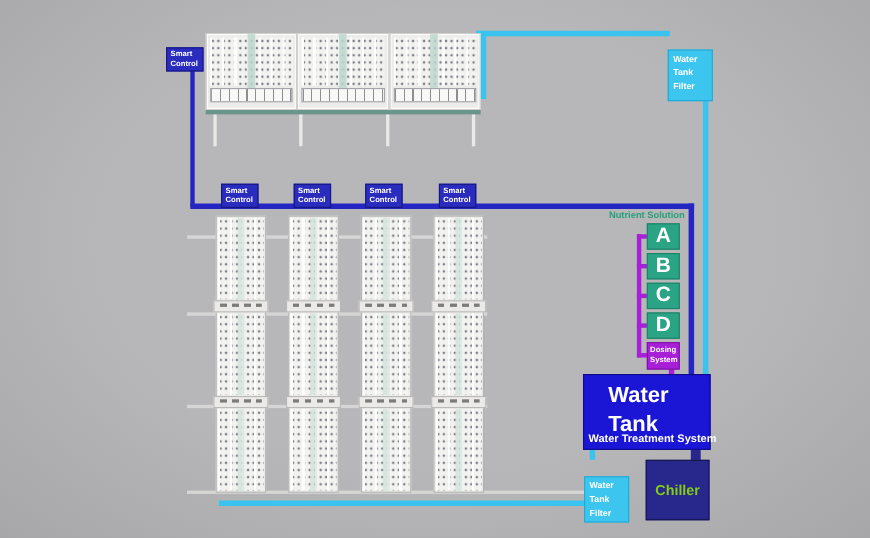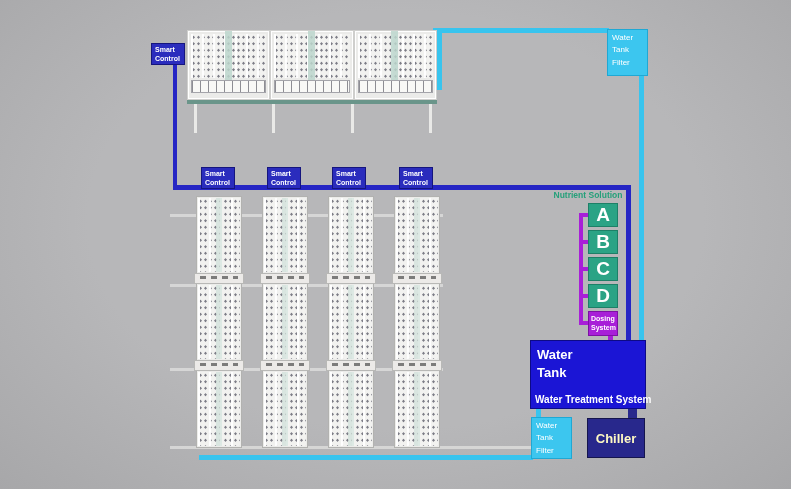--- a/index.html
+++ b/index.html
@@ -59,21 +59,21 @@
     font-size:7px;font-weight:bold;line-height:1.25;padding:2px 0 0 3px;z-index:3;
   }
   .sc-top{left:151px;top:43px;}
   .sc-1{left:201px;top:167px;}
   .sc-2{left:267px;top:167px;}
   .sc-3{left:332px;top:167px;}
   .sc-4{left:399px;top:167px;}
 
   .filter-box{
     position:absolute;box-sizing:border-box;background:#3cc6ef;border:1px solid #1fa8d4;
-    color:#fff;font-size:8px;font-weight:normal;line-height:1.55;padding:2px 0 0 4px;z-index:3;
+    color:#fff;font-size:8px;font-weight:bold;line-height:1.55;padding:2px 0 0 4px;z-index:3;margin-top:16px;
   }
   .filter-top{left:607px;top:29px;width:41px;height:47px;}
   .filter-bottom{left:531px;top:417px;width:41px;height:42px;}
 
   .nutrient-title{
     position:absolute;left:543px;top:190px;width:90px;text-align:center;
     color:#25a07a;font-size:8.5px;font-weight:bold;z-index:3;
   }
   .tankbox{
     position:absolute;left:588px;width:30px;height:24px;box-sizing:border-box;
@@ -85,29 +85,29 @@
   .dosing{
     position:absolute;left:588px;top:311px;width:30px;height:25px;box-sizing:border-box;
     background:#a81fd8;border:1px solid #7c12a3;color:#fff;
     font-size:7px;font-weight:bold;line-height:1.35;padding:2px 0 0 2px;z-index:3;
   }
   .watertank{
     position:absolute;left:530px;top:340px;width:116px;height:69px;box-sizing:border-box;
     background:#1b15d5;border:1px solid #0d0a86;color:#fff;z-index:2;
   }
   .watertank .wt-title{
-    white-space:pre-line;font-size:13px;font-weight:bold;line-height:1.35;
-    padding:5px 0 0 6px;
+    white-space:pre-line;font-size:20px;font-weight:bold;line-height:1.35;
+    padding:5px 0 0 22px;
   }
   .watertank .wt-sub{
     position:absolute;left:4px;bottom:3px;font-size:10px;font-weight:bold;white-space:nowrap;
   }
   .chiller{
-    position:absolute;left:587px;top:418px;width:58px;height:40px;box-sizing:border-box;
-    background:#28288c;border:1px solid #15154d;color:#fef9c3;z-index:3;
+    position:absolute;left:587px;top:418px;width:58px;height:55px;box-sizing:border-box;
+    background:#28288c;border:1px solid #15154d;color:#84cc16;z-index:3;
     display:flex;align-items:center;justify-content:center;
     font-size:13px;font-weight:bold;
   }
 
   
   .dots{
     background-color:#f2f2f0;
     background-image:
       repeating-linear-gradient(90deg, rgba(255,255,255,.95) 0 2px, rgba(0,0,0,0) 2px 11px),
       radial-gradient(circle, #7d7d87 1px, rgba(0,0,0,0) 1.4px);

